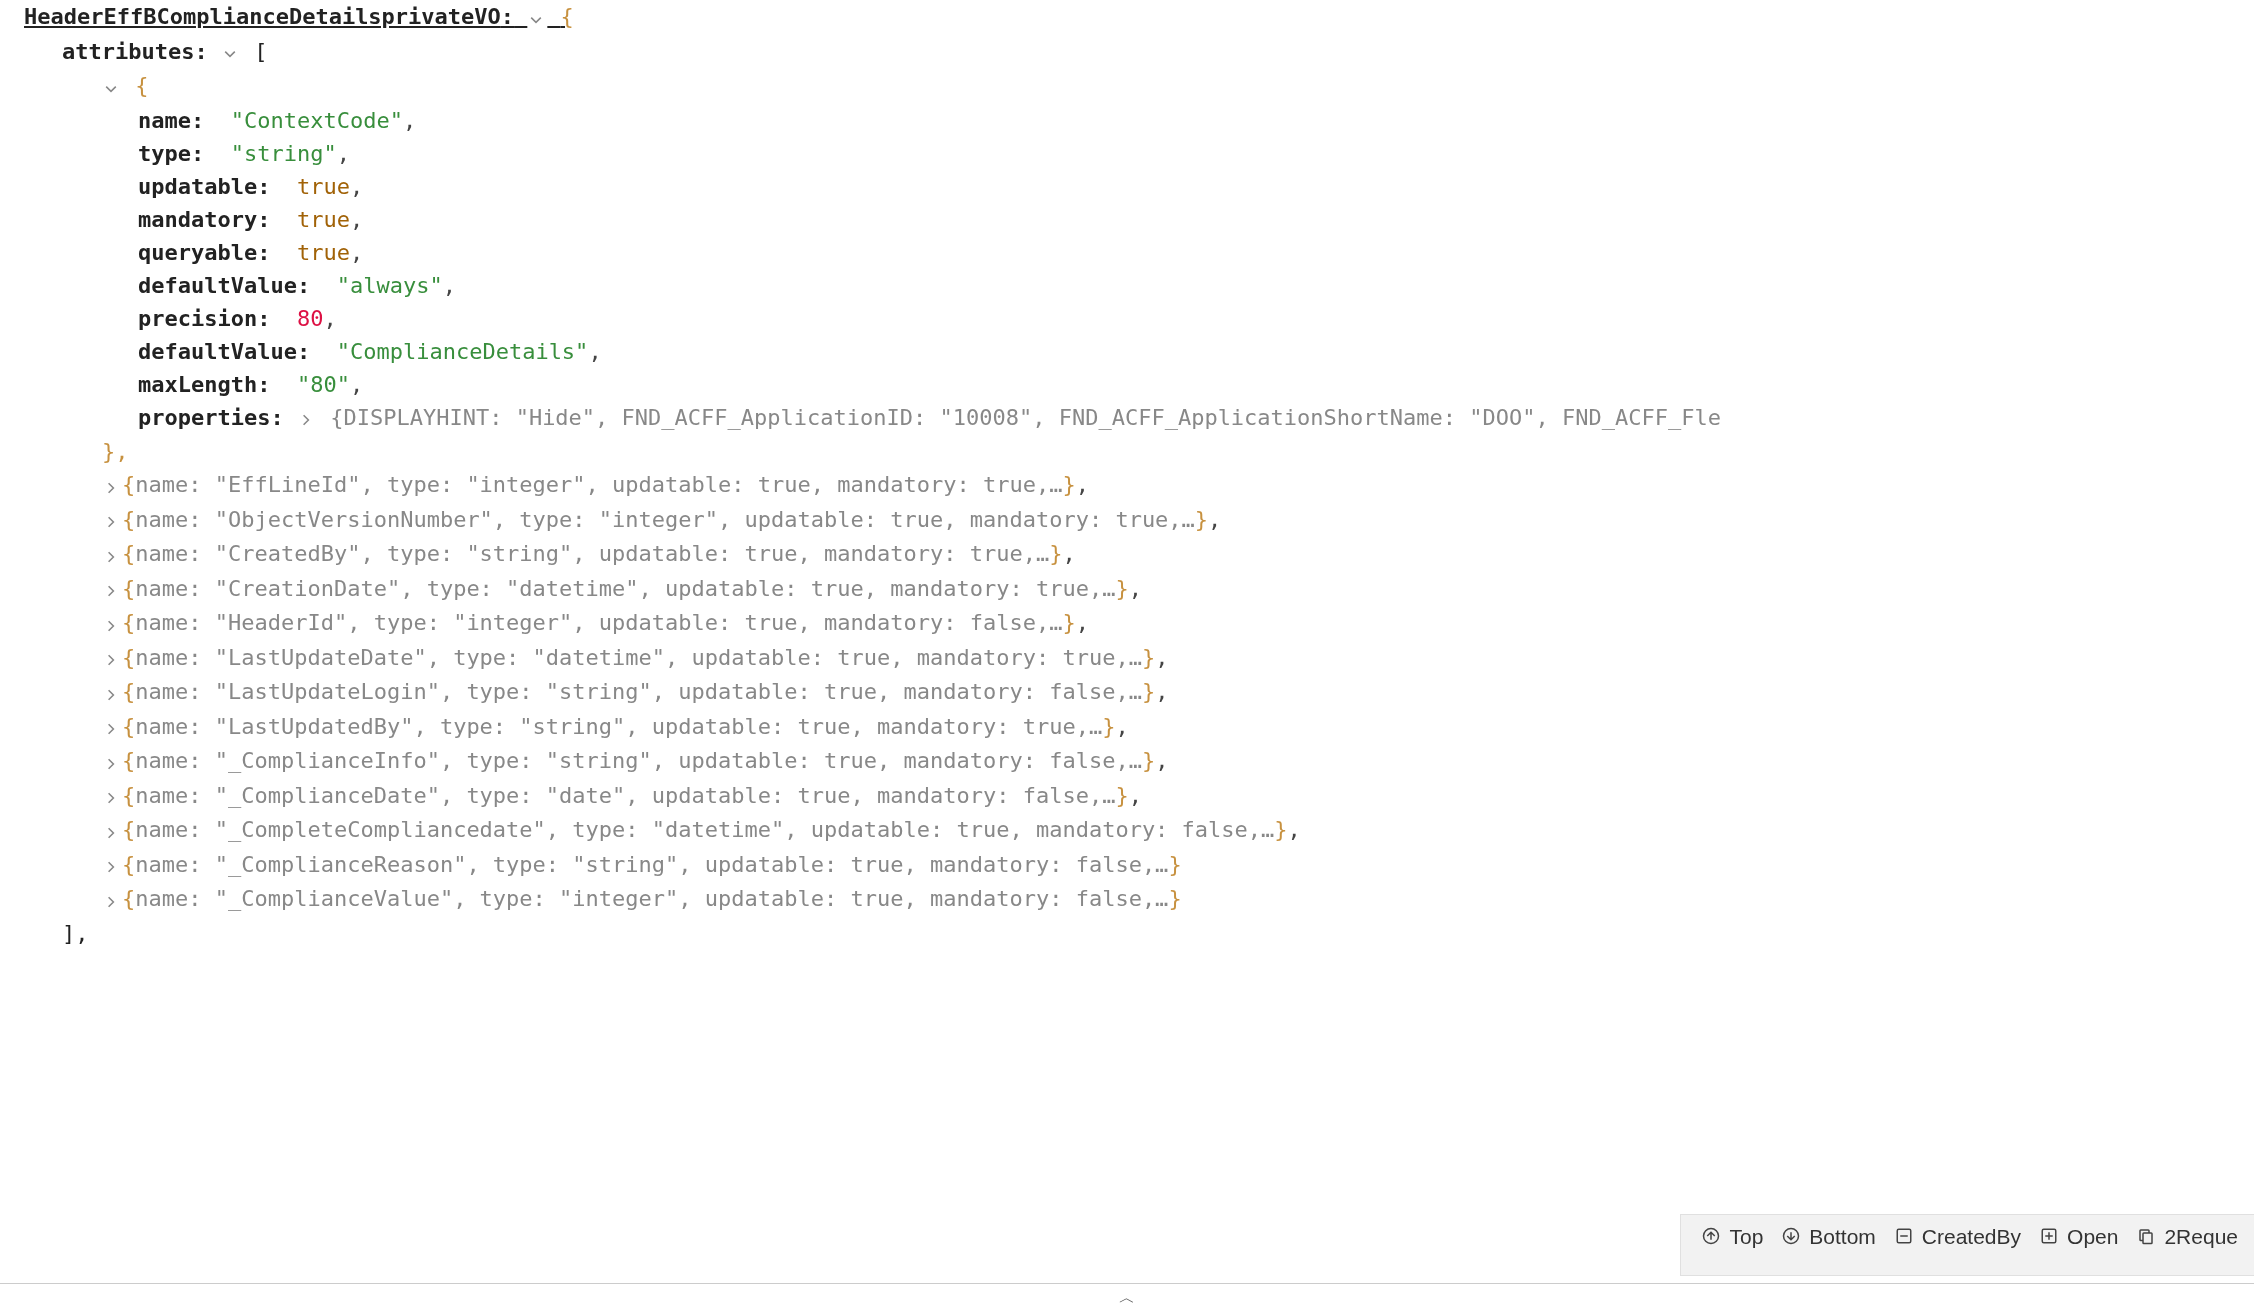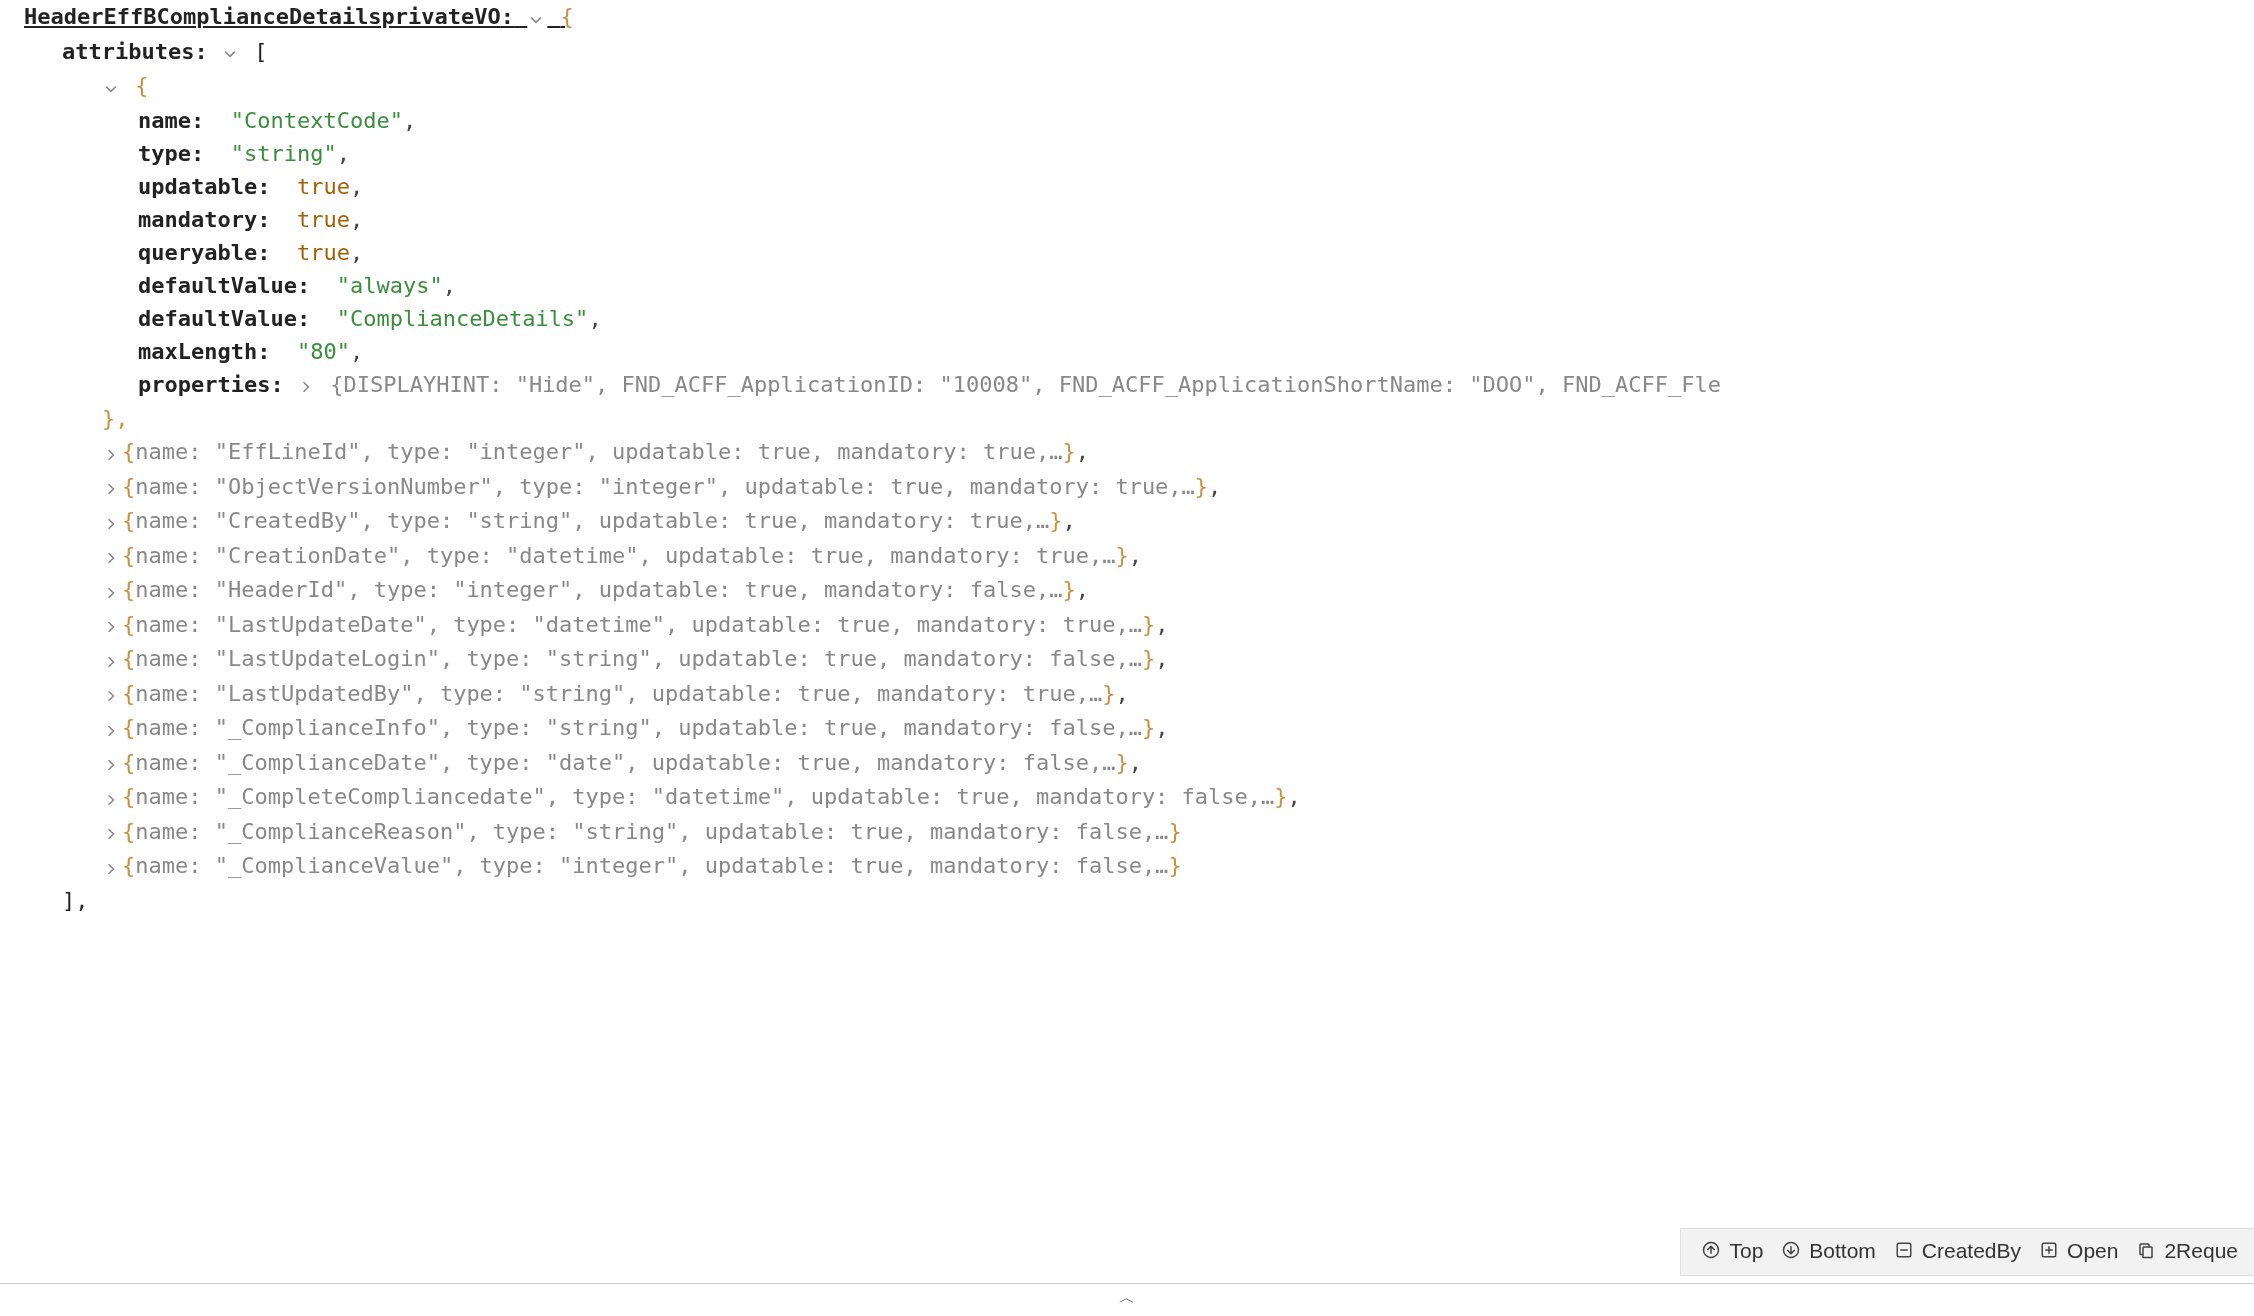--- a/index.html
+++ b/index.html
@@ -40,21 +40,21 @@
   .indent3 { padding-left: 138px; }
   .toolbar {
     position: fixed;
     bottom: 40px;
     right: 0;
     display: flex;
     gap: 18px;
     background: #f2f2f2;
     border: 1px solid #e0e0e0;
     border-right: none;
-    padding: 6px 16px 9px 20px;
+    padding: 6px 16px 23px 20px;
     font-family: -apple-system, Helvetica, Arial, sans-serif;
     font-size: 21px;
     color: #333;
     align-items: center;
   }
   .tb-item { display: flex; align-items: center; gap: 8px; cursor: pointer; }
   .tb-ico { width: 20px; height: 20px; display:inline-flex; align-items:center; justify-content:center;}
   .footer-arrow {
     position: fixed;
     bottom: 6px;
@@ -114,20 +114,23 @@
   <div class="line indent3">
     <span class="key">mandatory</span><span class="key">:</span>&nbsp;&nbsp;<span class="bool">true</span><span class="comma">,</span>
   </div>
   <div class="line indent3">
     <span class="key">queryable</span><span class="key">:</span>&nbsp;&nbsp;<span class="bool">true</span><span class="comma">,</span>
   </div>
   <div class="line indent3">
     <span class="key">defaultValue</span><span class="key">:</span>&nbsp;&nbsp;<span class="string">"always"</span><span class="comma">,</span>
   </div>
   <div class="line indent3">
+    <span class="key">precision</span><span class="key">:</span>&nbsp;&nbsp;<span class="number">80</span><span class="comma">,</span>
+  </div>
+  <div class="line indent3">
     <span class="key">defaultValue</span><span class="key">:</span>&nbsp;&nbsp;<span class="string">"ComplianceDetails"</span><span class="comma">,</span>
   </div>
   <div class="line indent3">
     <span class="key">maxLength</span><span class="key">:</span>&nbsp;&nbsp;<span class="string">"80"</span><span class="comma">,</span>
   </div>
   <div class="line indent3">
     <span class="key">properties</span><span class="key">:</span>
     <span class="caret">
       <svg width="12" height="12" viewBox="0 0 10 10">
           <path d="M3 1 L7 5 L3 9" fill="none" stroke="#888" stroke-width="1.3"></path>

